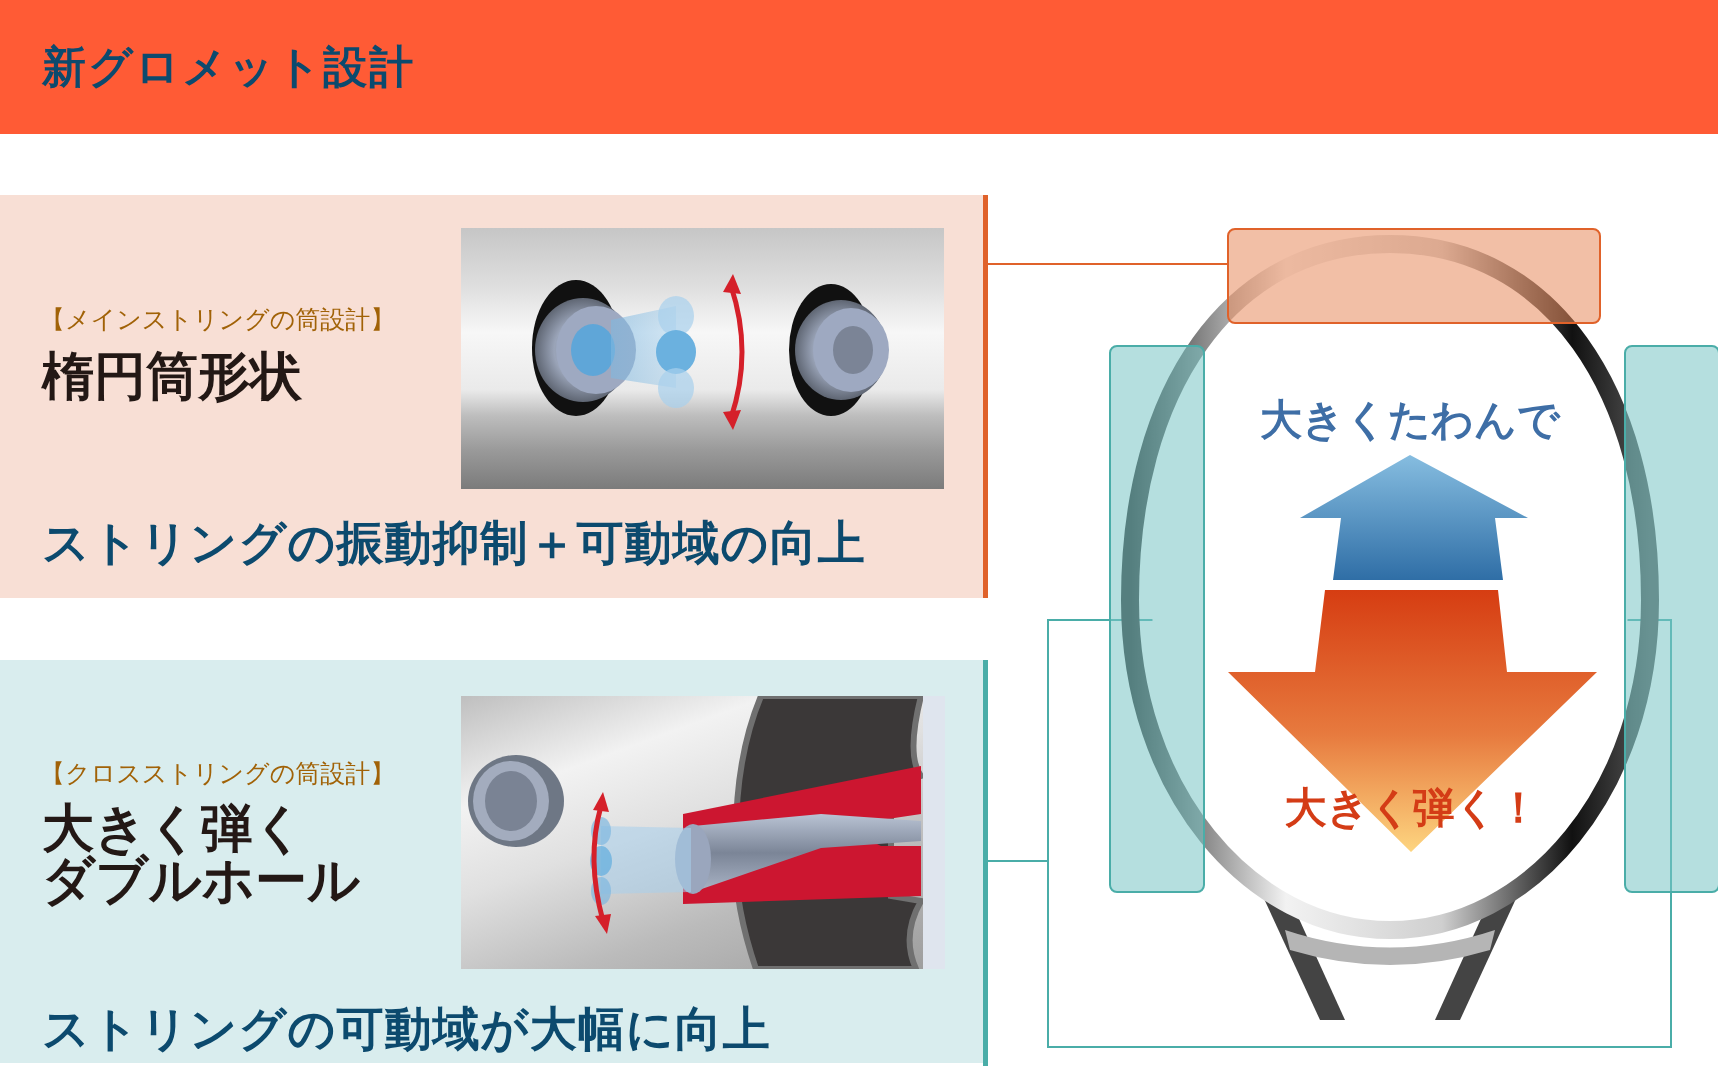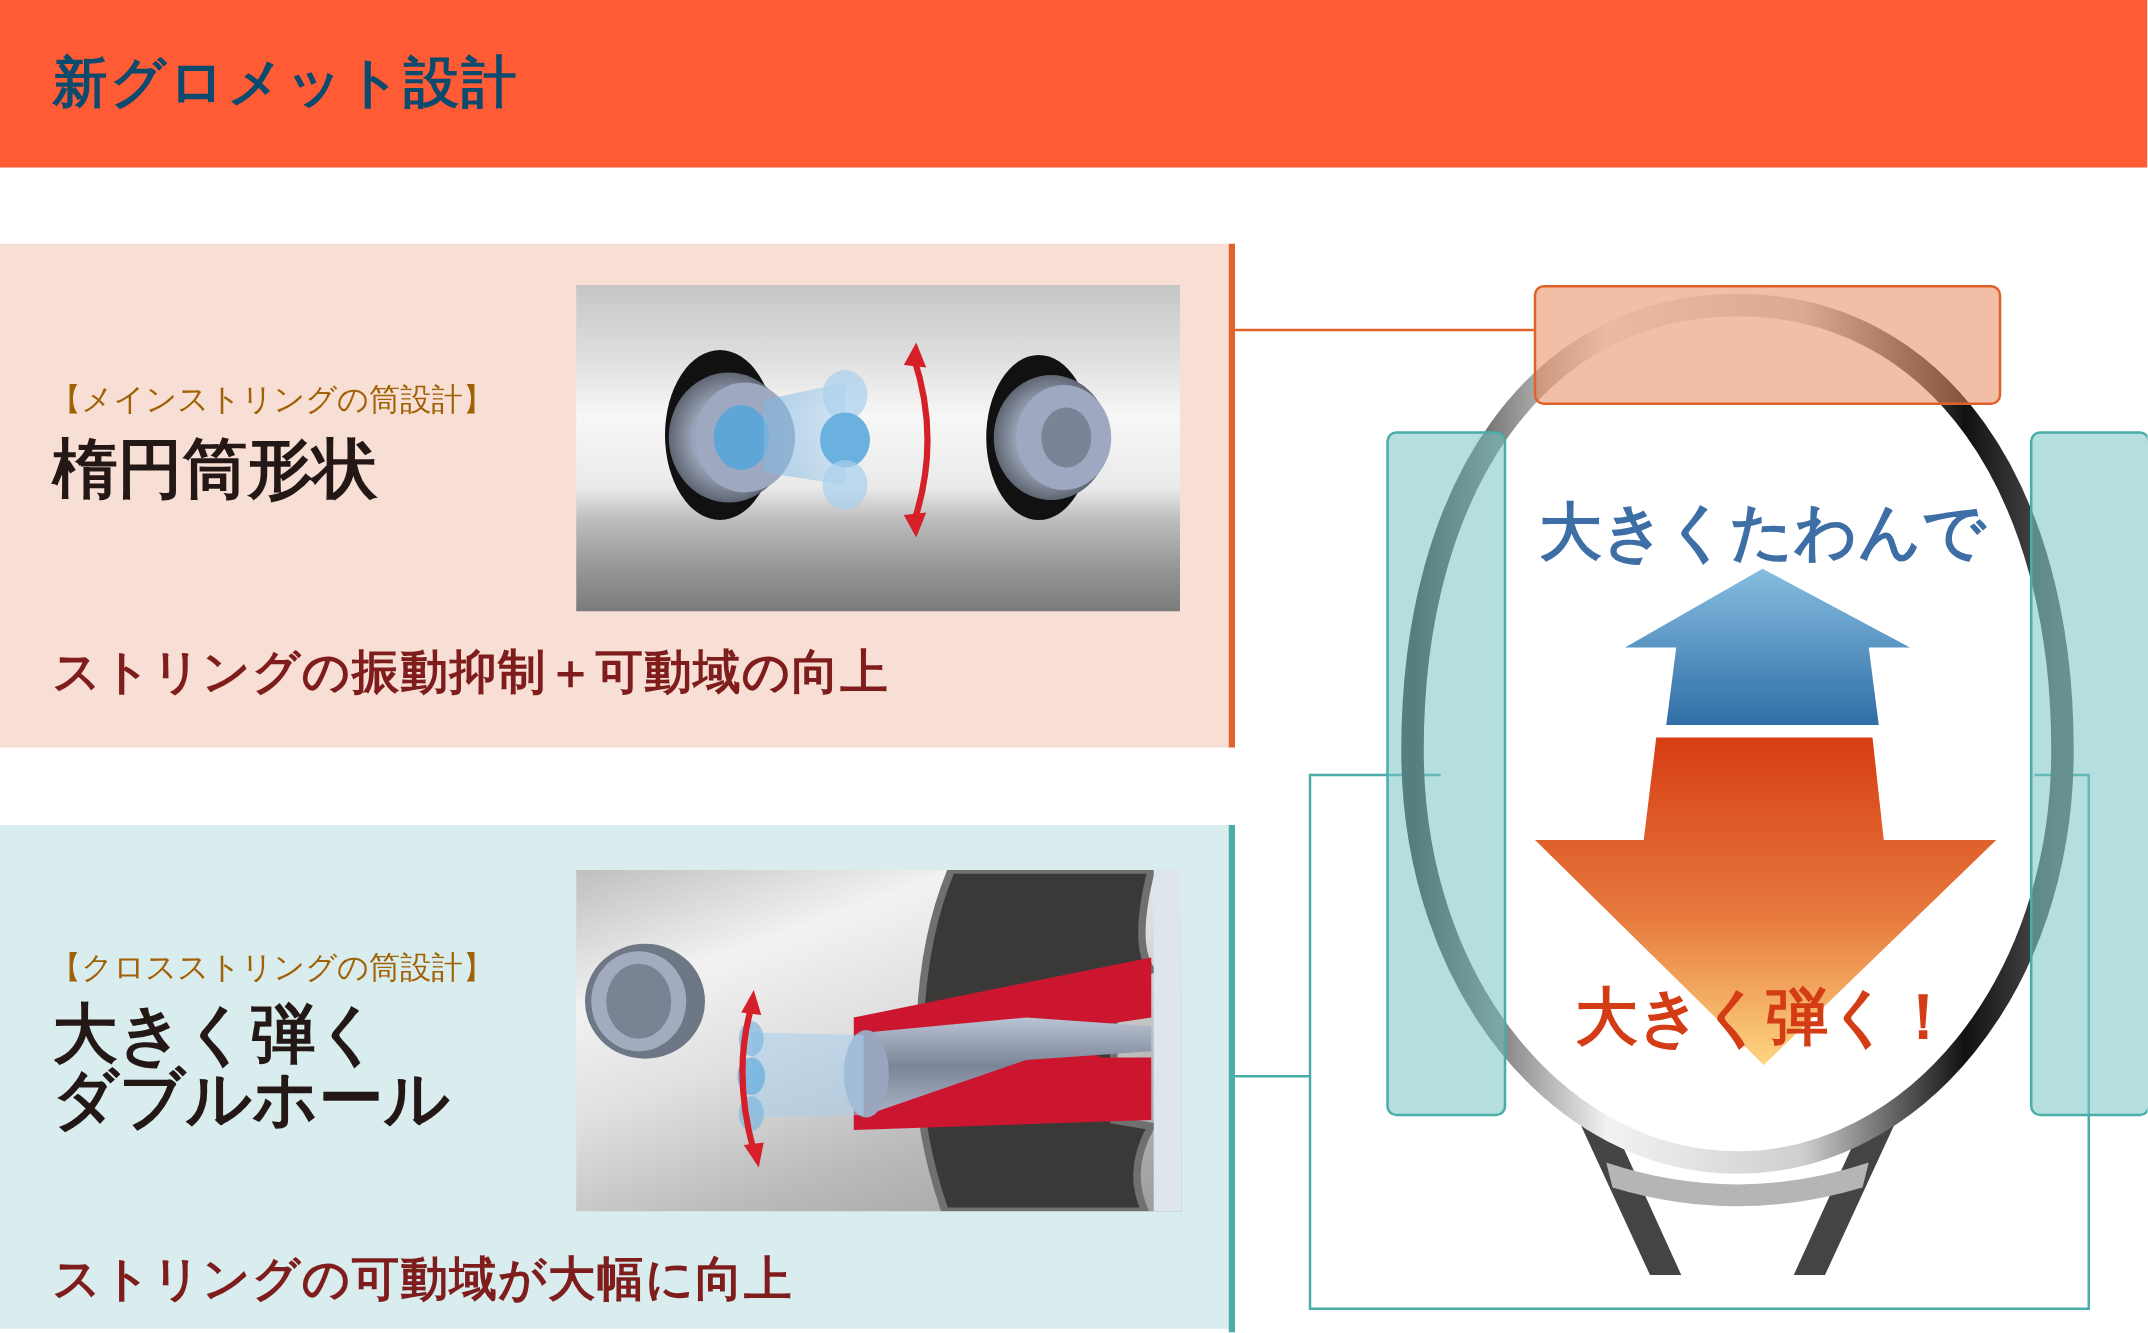--- a/index.html
+++ b/index.html
@@ -18,21 +18,21 @@
     letter-spacing:2px; line-height:78px; white-space:nowrap;
   }
   .panel { left:0; width:983px; height:403px; }
   #panel-main { top:195px; background:#F8DFD5; }
   #panel-cross { top:660px; background:#D9EDEE; }
   .panel-bar { width:5px; }
   #bar-main { left:983px; top:195px; height:403px; background:#E0622A; }
   #bar-cross { left:983px; top:660px; height:406px; background:#4AADA8; }
   .label { font-size:25px; white-space:nowrap; color:#a16207; }
   .heading { font-size:52px; font-weight:bold; white-space:nowrap; line-height:52px; color:#231815; }
-  .summary { font-size:38px; font-weight:bold; white-space:nowrap; color:#7f1d1d; letter-spacing:1px; }
+  .summary { font-size:47px; font-weight:bold; white-space:nowrap; color:#0c4a6e; letter-spacing:1px; }
 
   .figure { overflow:hidden; }
   #figure-main {
     left:461px; top:228px; width:483px; height:261px;
     background:linear-gradient(to bottom,#c6c6c6 0%,#dedede 22%,#f7f7f7 40%,#eaeaea 62%,#bdbdbd 72%,#9a9a9a 85%,#7b7b7b 100%);
   }
   #figure-cross {
     left:461px; top:696px; width:484px; height:273px;
     background:linear-gradient(160deg,#bfbfbf 0%,#f2f2f2 25%,#e0e0e0 45%,#bbbbbb 70%,#9c9c9c 100%);
   }
@@ -44,21 +44,21 @@
     background:rgba(232,138,92,0.55); border:2px solid #E0622A; border-radius:8px;
   }
   .teal-box {
     width:92px; height:544px; top:345px;
     background:rgba(120,196,196,0.55); border:2px solid #4AADA8; border-radius:8px;
   }
   #teal-frame {
     left:1047px; top:619px; width:621px; height:425px;
     border:2px solid #4AADA8; border-left:2px solid #4AADA8; background:transparent;
   }
-  .big-text { font-size:50px; font-weight:bold; white-space:nowrap; text-align:center; width:400px; }
+  .big-text { font-size:42px; font-weight:bold; white-space:nowrap; text-align:center; width:400px; }
   #flex-text { left:1210px; top:392px; color:#3E6EA6; }
   #rebound-text { left:1212px; top:760px; color:#D43C16;margin-top:20px; }
 </style>
 </head>
 <body>
 
 <div id="header" class="abs"></div>
 <div id="header-title" class="abs">新グロメット設計</div>
 
 <div id="panel-main" class="abs panel"></div>

